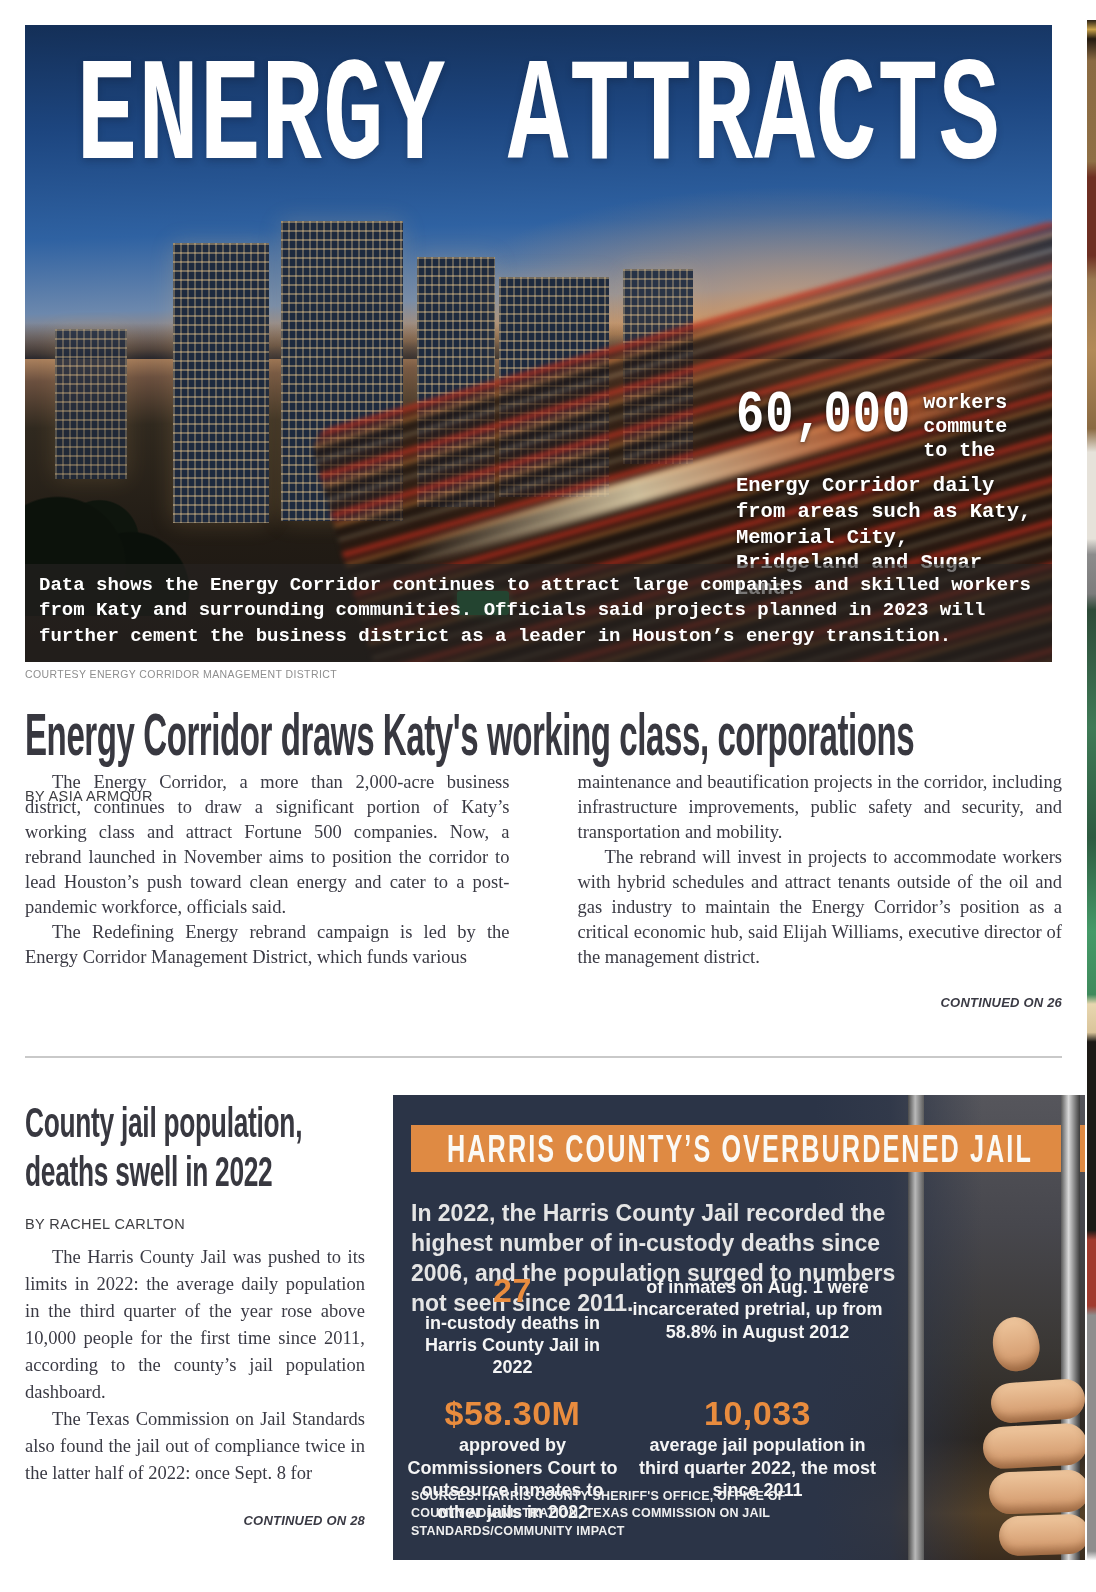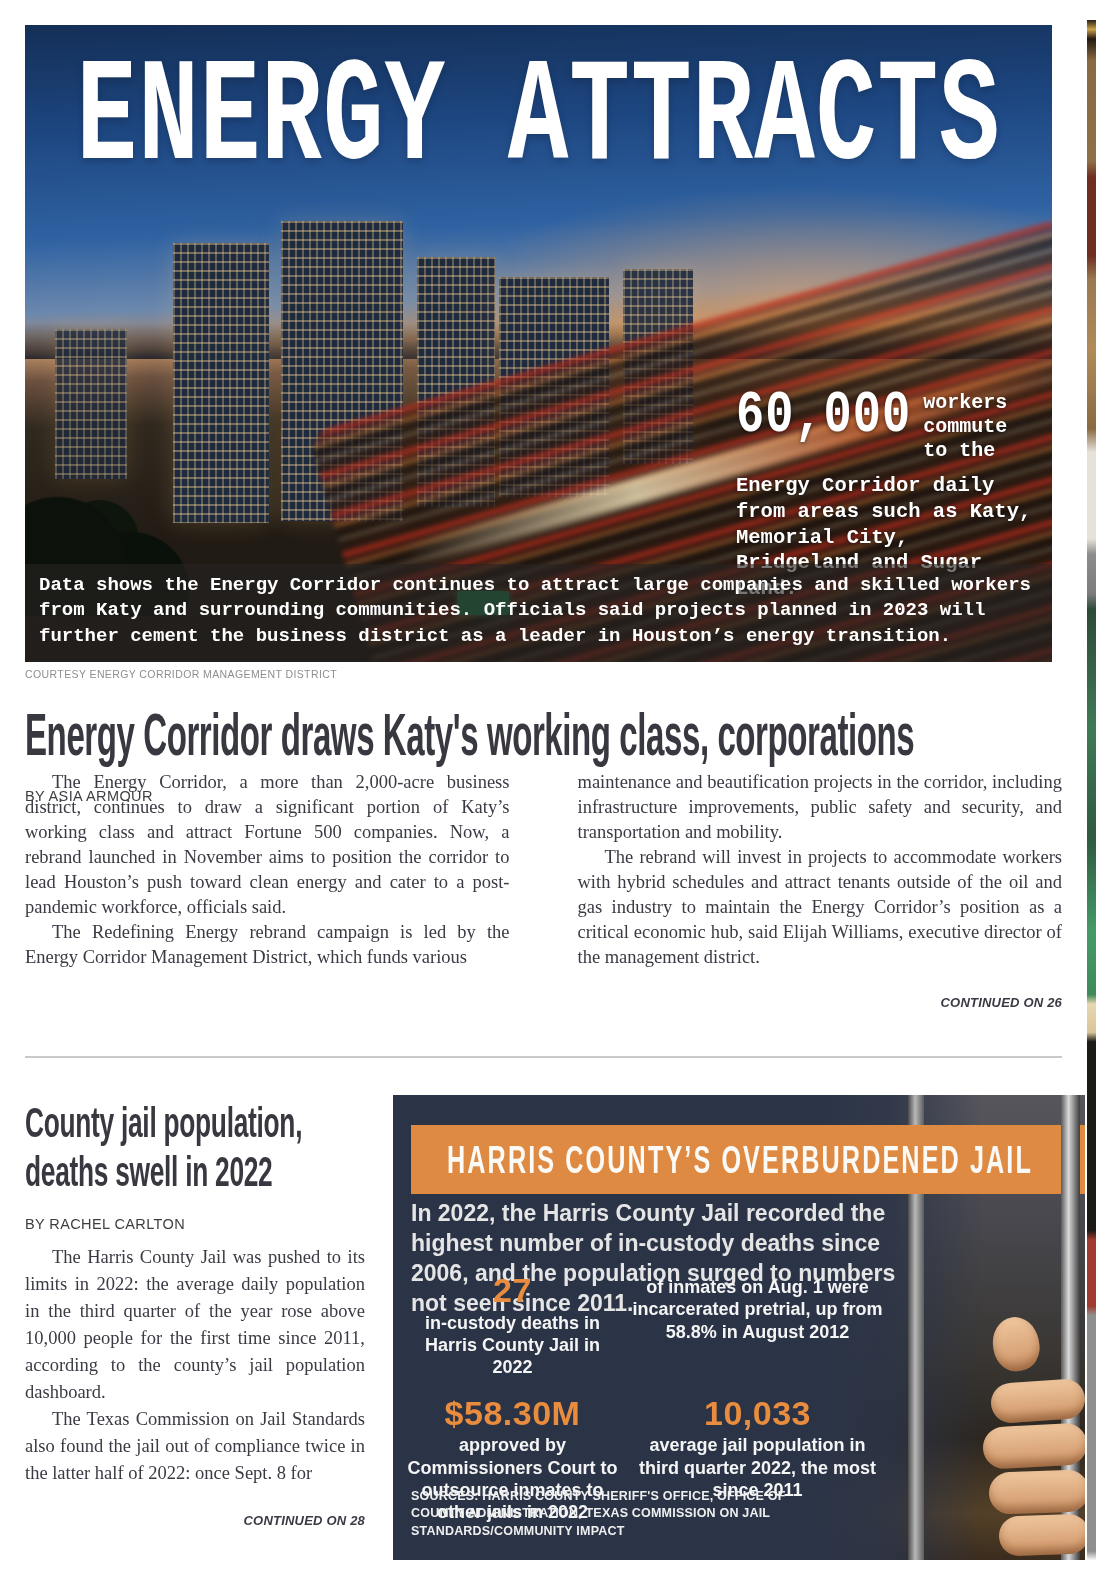--- a/index.html
+++ b/index.html
@@ -101,21 +101,21 @@
   .ig-bar2{position:absolute;left:515px;top:0;bottom:0;width:16px;z-index:1;
     background:linear-gradient(90deg,#4a4a4a,#b9b9b9 45%,#5c5c5c);}
   .ig-bar{position:absolute;left:668px;top:0;bottom:0;width:19px;z-index:6;
     background:linear-gradient(90deg,#5a5a5a,#d9d9d9 40%,#6e6e6e 80%,#3b3b3b);}
   .finger{position:absolute;z-index:7;background:linear-gradient(180deg,#efc79e,#d8a276 70%,#b9835a);box-shadow:inset 0 -5px 8px rgba(120,70,35,.45);}
   .thumb{left:600px;top:222px;width:46px;height:54px;border-radius:50% 50% 45% 45%;transform:rotate(-10deg);}
   .f1{left:598px;top:286px;width:94px;height:40px;border-radius:22px;transform:rotate(-4deg);}
   .f2{left:590px;top:330px;width:104px;height:42px;border-radius:22px;transform:rotate(-3deg);}
   .f3{left:596px;top:376px;width:100px;height:42px;border-radius:22px;transform:rotate(-2deg);}
   .f4{left:606px;top:420px;width:90px;height:40px;border-radius:22px;transform:rotate(-2deg);}
-  .ig-banner{position:absolute;left:18px;right:0;top:30px;height:69px;background:#df8a43;z-index:5;display:flex;align-items:center;padding-left:36px;box-sizing:border-box;}
+  .ig-banner{position:absolute;left:18px;right:0;top:30px;height:47px;background:#df8a43;z-index:5;display:flex;align-items:center;padding-left:36px;box-sizing:border-box;}
   .ig-banner span{
     display:inline-block;font-weight:bold;font-size:30px;color:#fbfaf6;letter-spacing:2.5px;
     transform:scale(.84,1.32);transform-origin:left center;white-space:nowrap;
   }
   .ig-intro{position:absolute;left:18px;top:104px;width:486px;color:#e5e5e5;font-weight:bold;font-size:23px;line-height:1.3;z-index:2;}
   .ig-stats{position:absolute;left:12px;top:178px;z-index:2;display:grid;grid-template-columns:215px 255px;column-gap:10px;row-gap:17px;text-align:center;}
   .ig-num{font-size:34px;font-weight:bold;color:#e98c3e;letter-spacing:.5px;line-height:1.05;}
   .ig-label{font-size:18px;font-weight:bold;color:#f5f5f5;line-height:1.24;margin-top:3px;}
   .ig-sources{position:absolute;left:18px;bottom:20px;width:430px;font-size:12.5px;font-weight:bold;color:#efefef;line-height:1.4;letter-spacing:.2px;z-index:2;}
   

